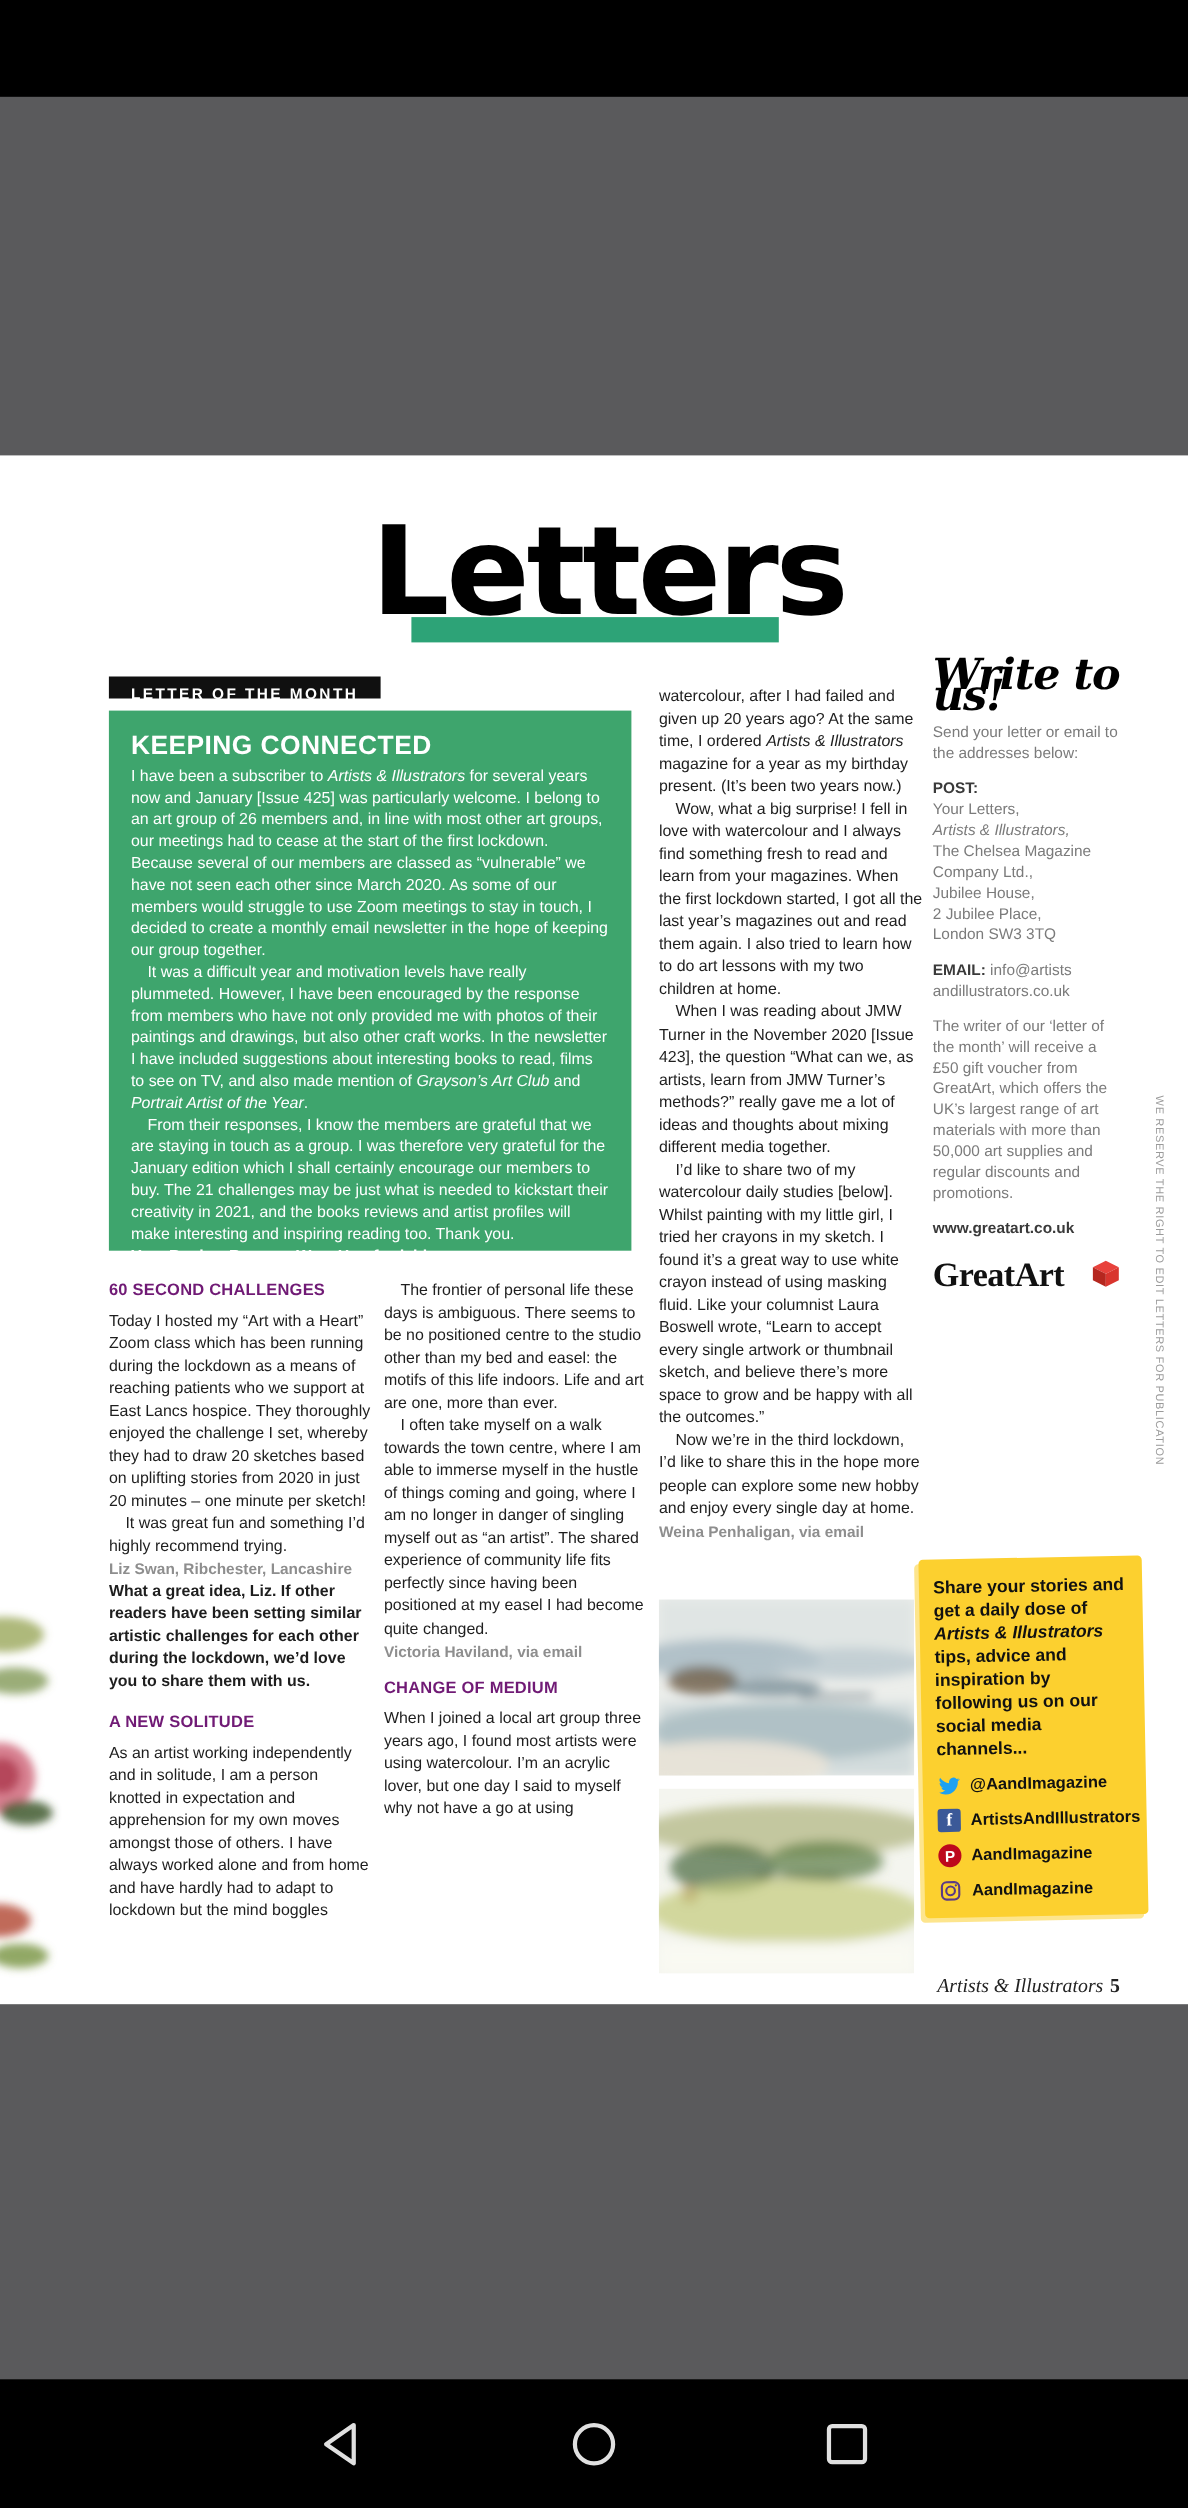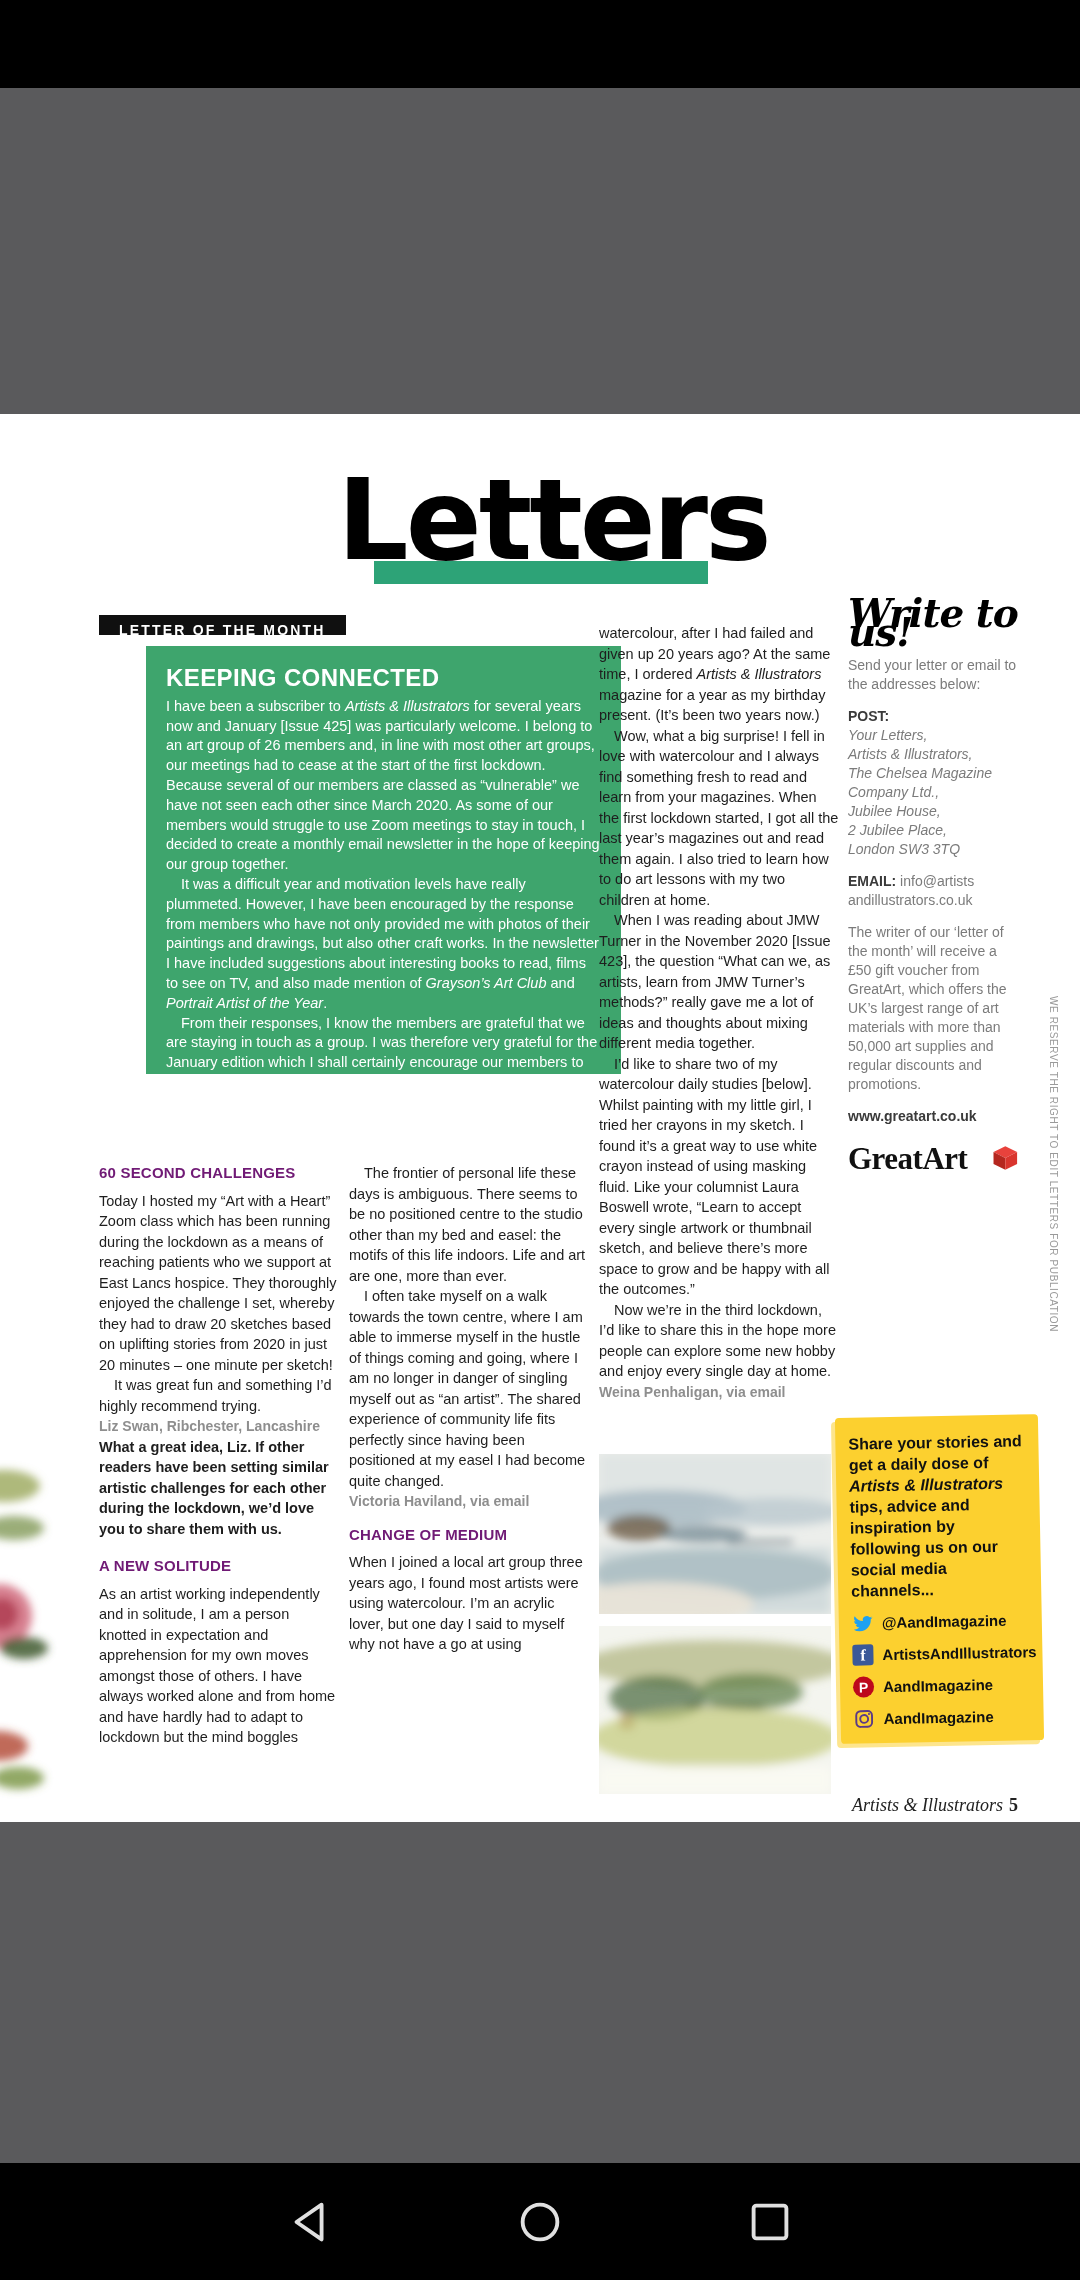--- a/index.html
+++ b/index.html
@@ -17,22 +17,22 @@
   .page { position:absolute; top:414px; left:0; width:1080px; height:1408px; background:#ffffff; }
 
   .headline { position:absolute; top:50px; left:0; width:100%; text-align:center; z-index:2;
     font-family:"DejaVu Sans", sans-serif; font-weight:bold; font-size:112px; line-height:1;
     letter-spacing:-3px; color:#000;padding-left:26px; }
   .headline-underline { position:absolute; top:147px; left:374px; width:334px; height:23px;
     background:#2da377; z-index:1; }
 
   .lom-tab { position:absolute; top:201px; left:99px; height:20px; background:#101010; color:#fff;
     font-size:14px; font-weight:bold; letter-spacing:2.2px; line-height:31px; padding:0 20px; z-index:3; }
-  .green-box { position:absolute; top:232px; left:99px; width:475px; height:428px; background:#3ea56d;
-    color:#fff; padding:22px 20px 14px; font-size:14.5px; line-height:19.8px;margin-left:47px; }
+  .green-box { position:absolute; top:232px; left:99px; width:475px; height:491px; background:#3ea56d;
+    color:#fff; padding:22px 20px 14px; font-size:14.5px; line-height:19.8px; }
   .green-box h2 { margin:0 0 9px; font-size:24px; letter-spacing:.4px; color:#fff; }
   .green-box p { margin:0; }
   .green-box .ind { text-indent:15px; }
   .green-box .sig { font-weight:bold; margin-top:1px; }
   .green-box i { font-style:italic; }
 
   .col { position:absolute; font-size:14.5px; line-height:20.5px; color:#1e1e1e; }
   .col1 { left:99px; top:749px; width:238px; }
   .col2 { left:349px; top:749px; width:240px; }
   .col3 { left:599px; top:209px; width:240px; }
@@ -47,21 +47,21 @@
   .wc-img { position:absolute; left:599px; width:232px; display:block; }
   .wc-img-1 { top:1040px; height:160px; }
   .wc-img-2 { top:1212px; height:168px; }
   .edge-art { position:absolute; left:-10px; top:1030px; width:78px; height:380px; }
 
   .sidebar { position:absolute; left:848px; top:190px; width:172px; font-size:14px; line-height:19px; color:#7b7b7b; }
   .script-head { font-family:"DejaVu Serif", serif; font-style:italic; font-weight:bold;
     font-size:39px; color:#000; margin:0 0 14px; letter-spacing:-1px; }
   .sb-block { margin-bottom:13px; }
   .sb-label { font-weight:bold; color:#3a3a3a; }
-  .addr-line { line-height:19px;font-style:italic; }
+  .addr-line { line-height:19px; }
   .addr-line.it { font-style:italic; }
   .website { font-weight:bold; color:#3a3a3a; }
   .greatart { margin-top:16px; display:flex; align-items:center; gap:24px; }
   .greatart-word { font-family:"Liberation Serif", serif; font-weight:bold; font-size:31px; color:#111; letter-spacing:-.5px; }
 
   .vertical-note { position:absolute; left:1048px; top:582px; writing-mode:vertical-rl;
     font-size:10px; color:#9a9a9a; letter-spacing:.6px; white-space:nowrap; }
 
   .social-box { position:absolute; left:838px; top:1002px; width:203px; padding:16px 13px 14px;
     background:#fcd02f; transform:rotate(-1.1deg); color:#111;

